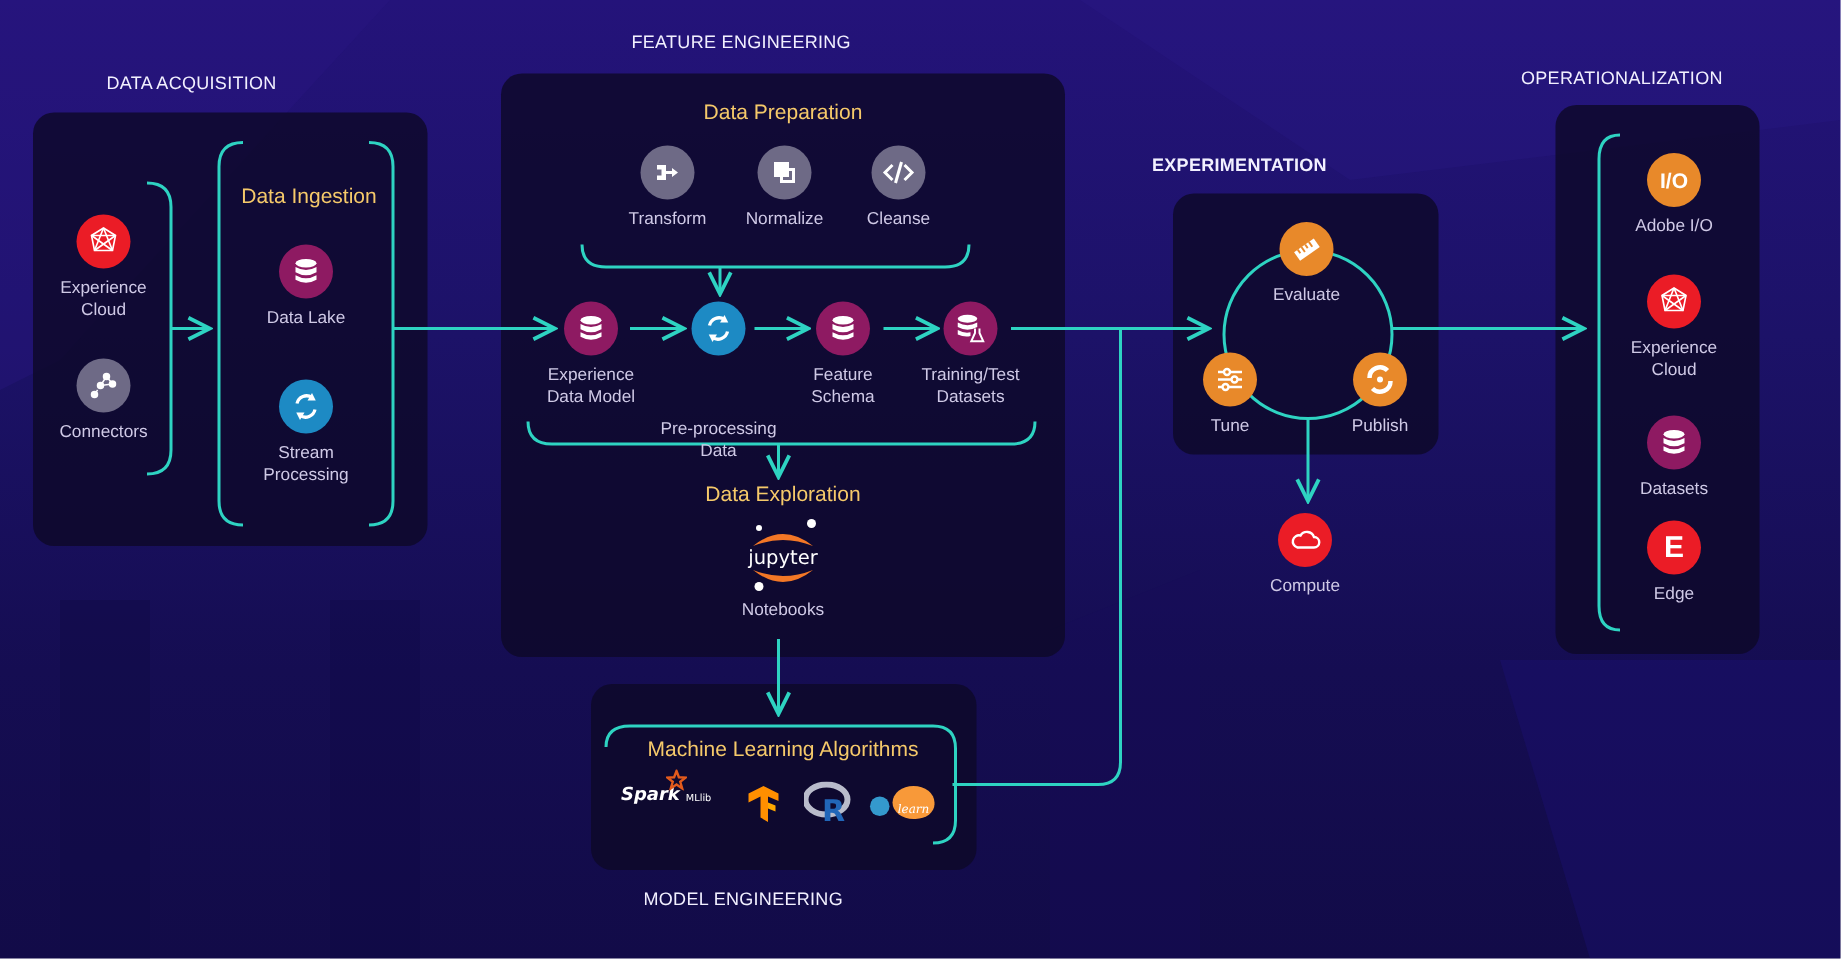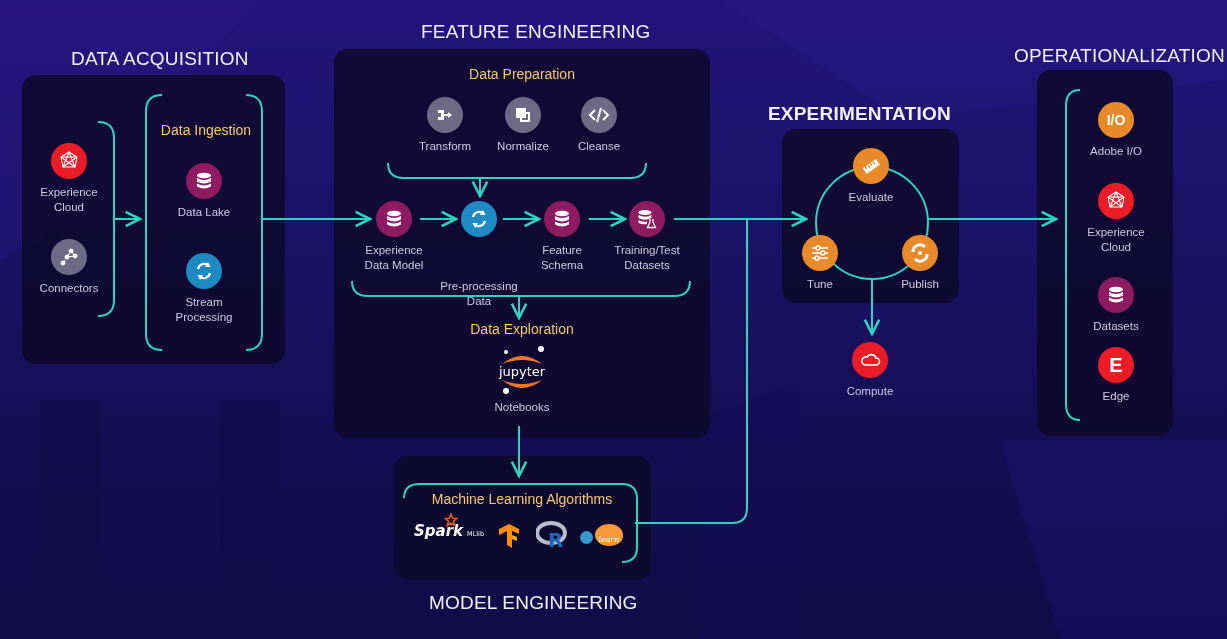--- a/index.html
+++ b/index.html
@@ -1,21 +1,21 @@
 <!DOCTYPE html>
 <html><head>
 <meta charset="utf-8">
 <style>
   html,body{margin:0;padding:0;}
   body{width:1227px;height:639px;overflow:hidden;position:relative;
     font-family:"DejaVu Sans","Liberation Sans",sans-serif;
     background:linear-gradient(180deg,#24137a 0%,#1c1268 35%,#150d52 70%,#120b48 100%);}
   .bgshape{position:absolute;pointer-events:none;}
   .panel{position:absolute;background:rgba(14,8,40,0.82);border-radius:14px;}
-  .section-title{position:absolute;color:#f2f0ff;font-size:19px;letter-spacing:0.2px;white-space:nowrap;font-family:"Liberation Sans","DejaVu Sans",sans-serif;}
+  .section-title{position:absolute;color:#f2f0ff;font-size:12px;letter-spacing:0.2px;white-space:nowrap;font-family:"Liberation Sans","DejaVu Sans",sans-serif;}
   .sub-title{position:absolute;color:#f5c96a;font-size:14px;white-space:nowrap;font-family:"Liberation Sans","DejaVu Sans",sans-serif;transform:translateX(-50%);}
   .node{position:absolute;display:flex;flex-direction:column;align-items:center;transform:translateX(-50%);width:120px;}
   .icon{width:36px;height:36px;border-radius:50%;display:flex;align-items:center;justify-content:center;}
   .label{margin-top:6px;color:#cfc9e6;font-size:11.5px;line-height:15px;text-align:center;white-space:pre-line;font-family:"Liberation Sans","DejaVu Sans",sans-serif;}
   svg.lines{position:absolute;left:0;top:0;}
   .logo{position:absolute;display:flex;align-items:center;}
 </style>
 </head>
 <body>
 
@@ -237,21 +237,21 @@
     <path d="M10,34 Q30,50 50,34 Q30,42 10,34Z" fill="#f37726"></path>
     <circle cx="14" cy="6" r="2" fill="#fff"></circle>
     <circle cx="49" cy="3" r="3" fill="#fff"></circle>
     <circle cx="14" cy="45" r="3" fill="#fff"></circle>
     <text x="30" y="30" text-anchor="middle" font-family="DejaVu Sans, sans-serif" font-size="13" fill="#fff">jupyter</text>
   </svg>
   <div class="label" style="margin-top:2px;">Notebooks</div>
 </div>
 
 <div class="logo" style="left:414px;top:522px;">
-  <span style="position:relative;color:#fff;font-style:italic;font-weight:bold;font-size:15px;font-family:'DejaVu Sans',sans-serif;">
+  <span style="position:relative;color:#fff;font-style:italic;font-weight:bold;font-size:12px;font-family:'DejaVu Sans',sans-serif;">
     <span>Spark</span>
     <svg style="position:absolute;left:30px;top:-9px;" width="14" height="14" viewBox="0 0 14 14">
         <polygon points="7,1 8.6,5.2 13,5.4 9.5,8.2 10.8,12.6 7,10 3.2,12.6 4.5,8.2 1,5.4 5.4,5.2" fill="none" stroke="#e25a1c" stroke-width="1.6"></polygon>
       </svg>
   </span>
   <span style="color:#fff;font-size:6.5px;margin-left:4px;margin-top:6px;">MLlib</span>
 </div>
 <svg style="position:absolute;left:496px;top:523px;" width="26" height="26" viewBox="0 0 26 26">
   <polygon points="3,6 13,1 23,6 23,11 16,8 16,25 11,22 11,8 3,12" fill="#ff8f00"></polygon>
   <polygon points="16,12 21,14 21,18 16,16" fill="#ffa800"></polygon>

